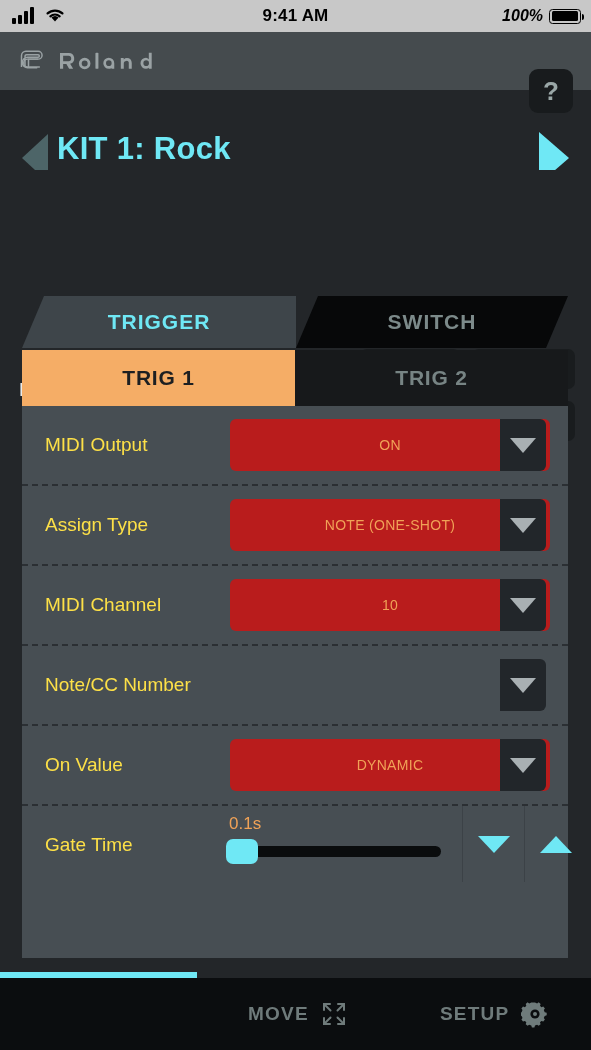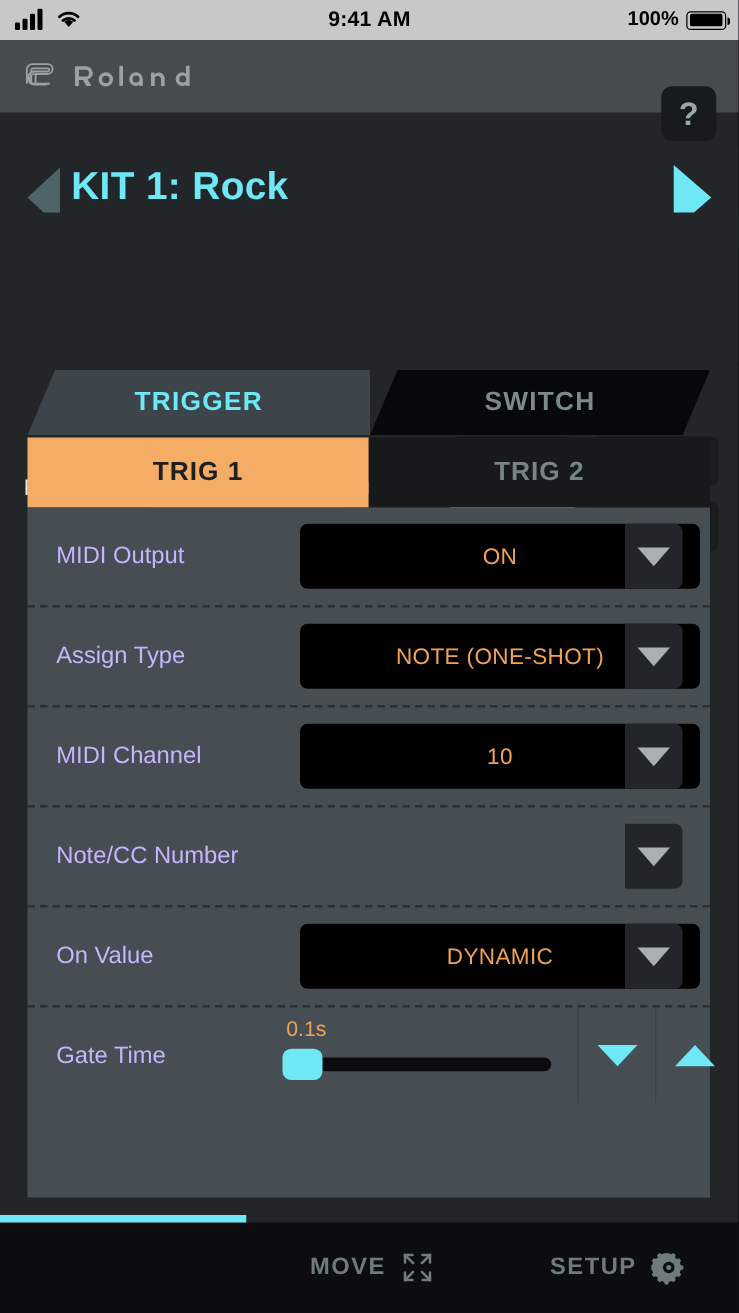--- a/index.html
+++ b/index.html
@@ -20,21 +20,21 @@
   .sb-signal i:nth-child(1){height:6px}
   .sb-signal i:nth-child(2){height:9px}
   .sb-signal i:nth-child(3){height:13px}
   .sb-signal i:nth-child(4){height:17px}
   .sb-wifi{position:absolute;left:44px;top:6px;width:22px;height:18px;}
   .sb-time{
     position:absolute;left:0;top:0;width:591px;height:32px;
     display:flex;align-items:center;justify-content:center;
     font-size:17px;font-weight:bold;letter-spacing:.2px;
   }
-  .sb-right{position:absolute;right:10px;top:0;height:32px;display:flex;align-items:center;gap:6px;}
+  .sb-right{position:absolute;right:10px;top:0;height:32px;display:flex;align-items:center;gap:6px;font-style:italic;}
   .sb-pct{font-size:16px;font-weight:bold;}
   .sb-batt{position:relative;width:32px;height:15px;border:1.6px solid #000;border-radius:3.5px;box-sizing:border-box;}
   .sb-batt::after{content:"";position:absolute;right:-4px;top:4.5px;width:2.5px;height:6px;background:#000;border-radius:0 2px 2px 0;}
   .sb-batt i{position:absolute;left:1.5px;top:1.5px;bottom:1.5px;width:26px;background:#000;border-radius:1.5px;display:block;}
 
   
   .header{
     position:absolute;left:0;top:32px;width:591px;height:58px;
     background:#454b4e;
   }
@@ -102,27 +102,27 @@
   }
   .trig.on{background:#f5ad66;color:#1d1f21;}
   .trig.off{background:#17191b;color:#778484;}
 
   
   .panel{position:absolute;left:22px;top:406px;width:546px;height:552px;background:#474e53;}
   .row{position:relative;height:78px;}
   .row+.row{border-top:2px dashed #2b2f33;}
   .row-label{
     position:absolute;left:23px;top:0;height:78px;display:flex;align-items:center;
-    color:#c4b5fd;font-size:19px;
+    color:#fde047;font-size:19px;
   }
   .field{
-    position:absolute;left:218px;top:13px;width:320px;height:52px;
-    background:#000000;border-radius:6px;
-    display:flex;align-items:center;justify-content:center;
-    color:#f0a257;font-size:18px;letter-spacing:.3px;
+    position:absolute;left:208px;top:13px;width:320px;height:52px;
+    background:#b91c1c;border-radius:6px;
+    display:flex;align-items:center;justify-content:center;
+    color:#f0a257;font-size:14px;letter-spacing:.3px;
   }
   .field-arrow{
     position:absolute;left:478px;top:13px;width:46px;height:52px;
     background:#22262a;border-radius:0 6px 6px 0;
     display:flex;align-items:center;justify-content:center;
   }
 
   
   .row.slider{height:76px;}
   .slider-val{position:absolute;left:207px;top:8px;color:#f0a257;font-size:17px;}

